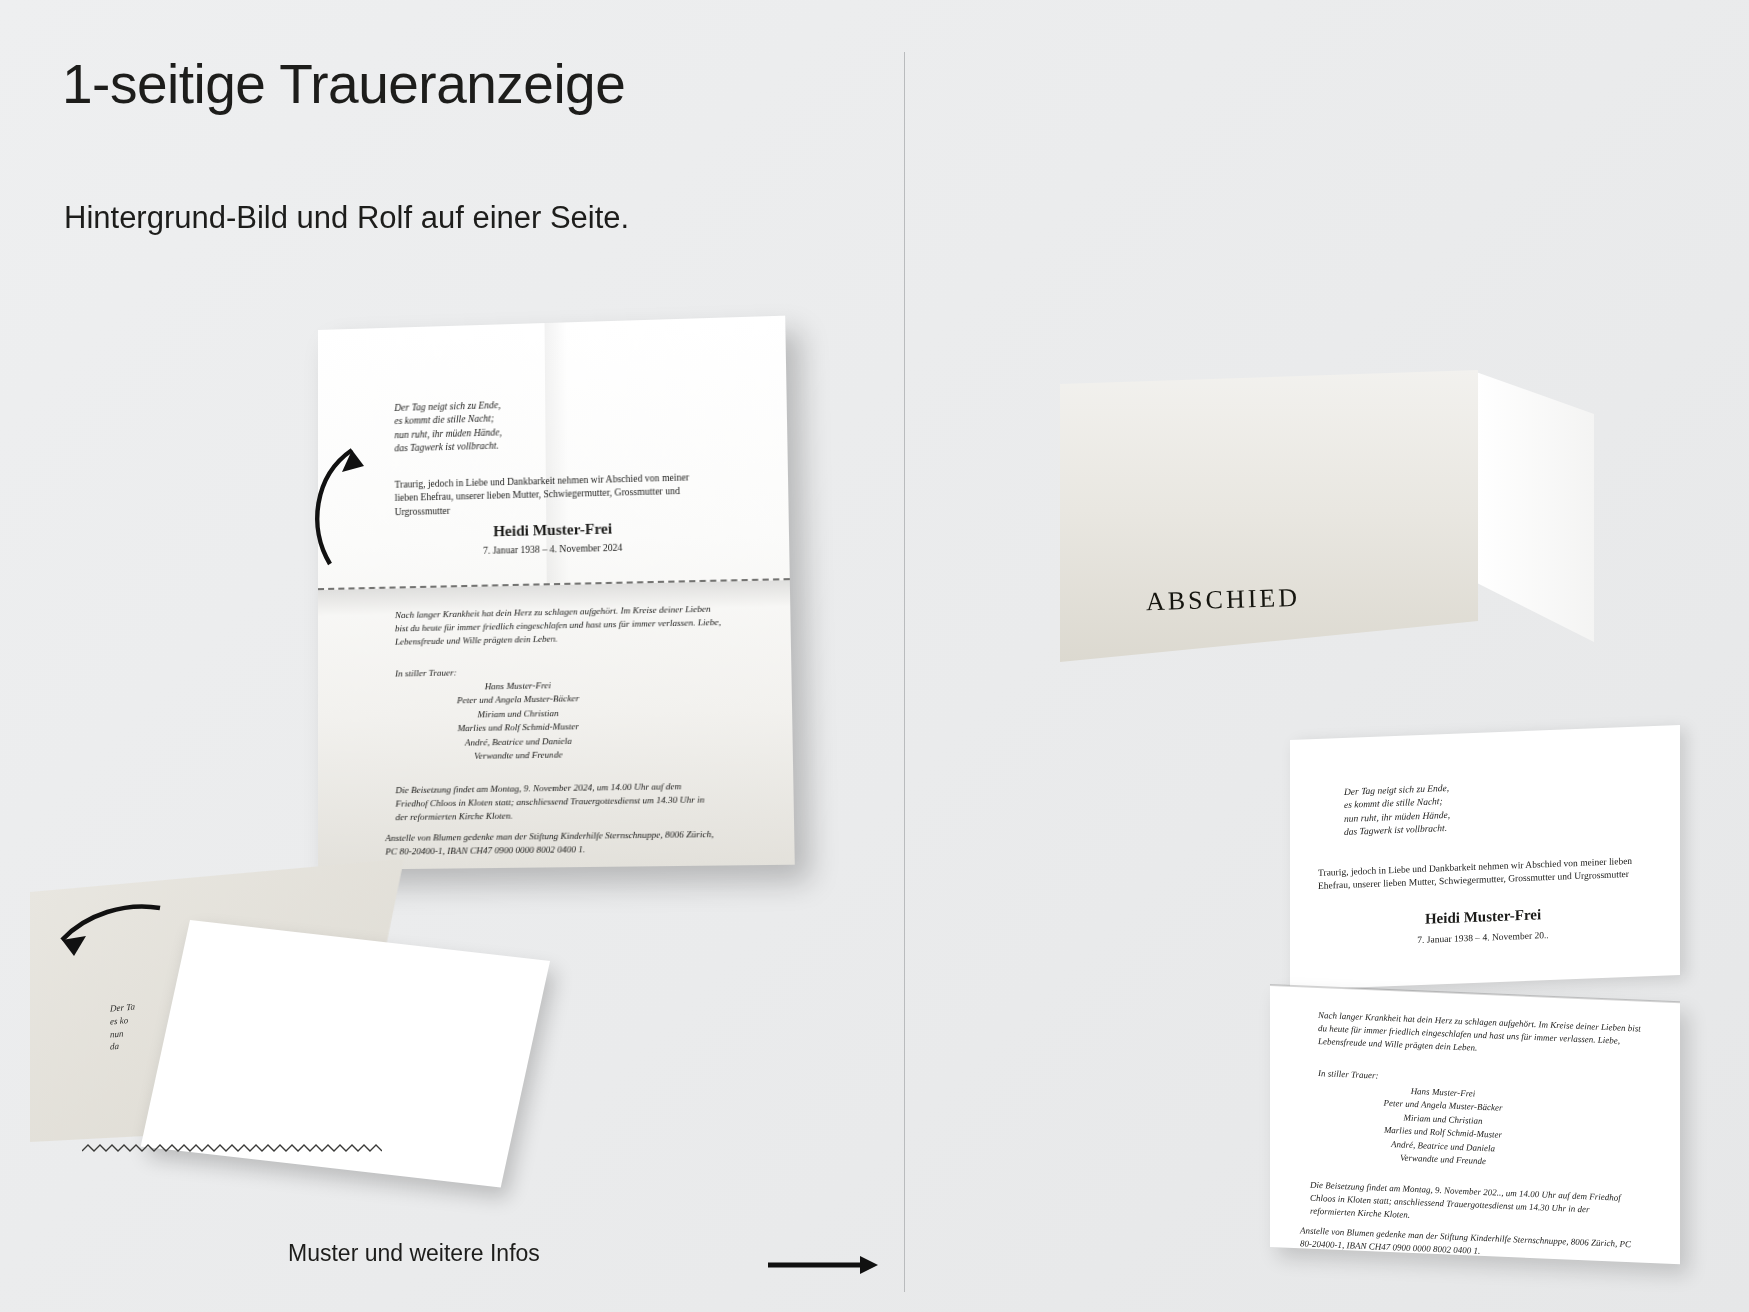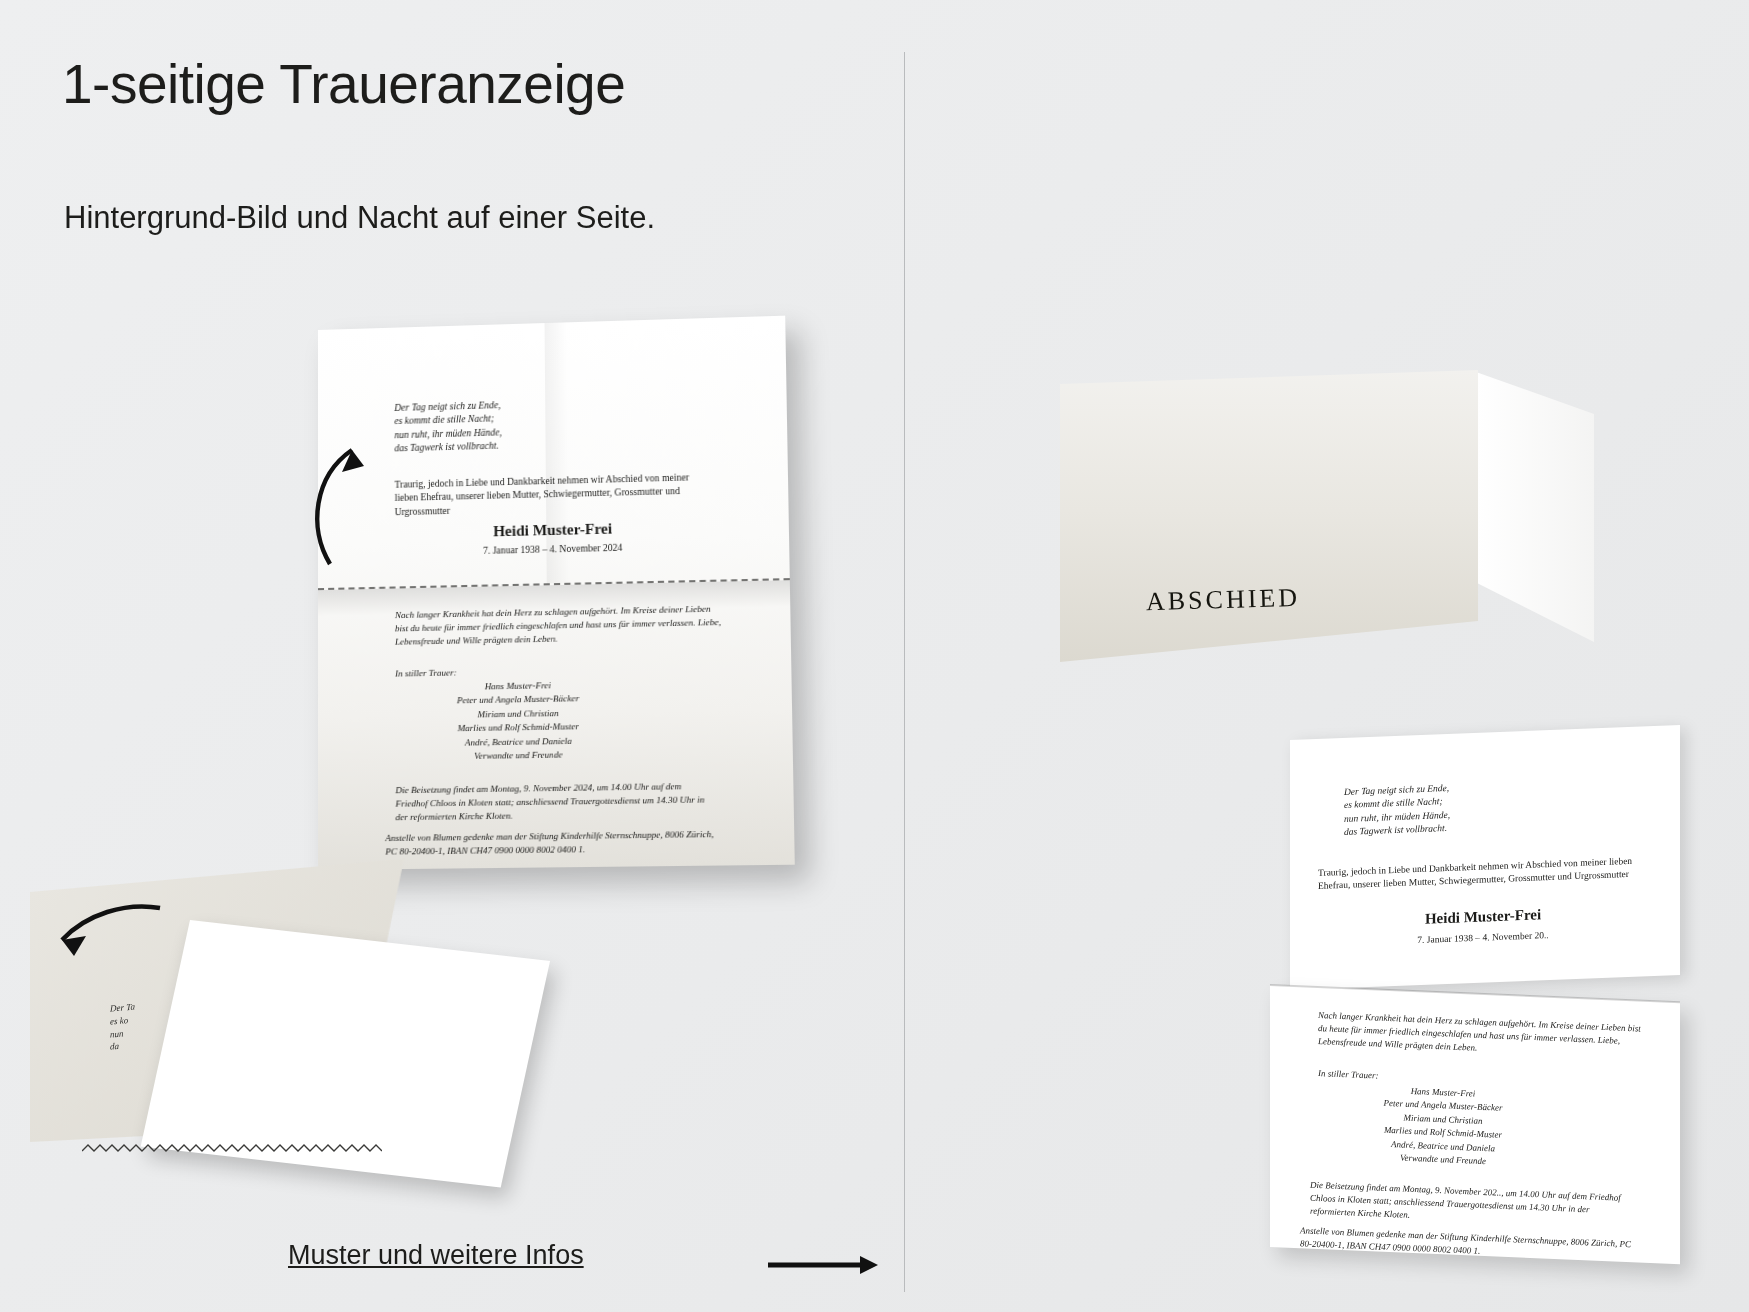--- a/index.html
+++ b/index.html
@@ -51,23 +51,22 @@
   #title-left  { left: 62px;  top: 52px; }
   #sub-left    { left: 64px;  top: 200px; }
   #title-right { left: 960px; top: 68px; }
   #sub-right   { left: 962px; top: 200px; }
 
   
   .footer {
     position: absolute;
     left: 288px;
     top: 1240px;
-    font-size: 27px;
+    font-size: 23px;
     white-space: nowrap;
-    text-decoration: underline;
   }
   .footer-arrow {
     position: absolute;
     left: 768px;
     top: 1255px;
     width: 110px;
     height: 20px;
   }
 
   
@@ -290,21 +289,21 @@
   }
 </style>
 </head>
 <body>
 
 <div class="page">
 
   <div class="divider"></div>
 
   <div class="col-title" id="title-left">1-seitige Traueranzeige</div>
-  <div class="col-sub" id="sub-left">Hintergrund-Bild und Nacht auf einer Seite.</div>
+  <div class="col-sub" id="sub-left">Hintergrund-Bild und Rolf auf einer Seite.</div>
 
 
   <div class="sheet-wrap">
     <div class="sheet">
       <div class="sheet-spine"></div>
 
       <div class="doc-text poem" style="left:76px; top:74px; width:190px; font-size:9.5px; white-space:pre-line;">Der Tag neigt sich zu Ende,
 es kommt die stille Nacht;
 nun ruht, ihr müden Hände,
 das Tagwerk ist vollbracht.</div>

